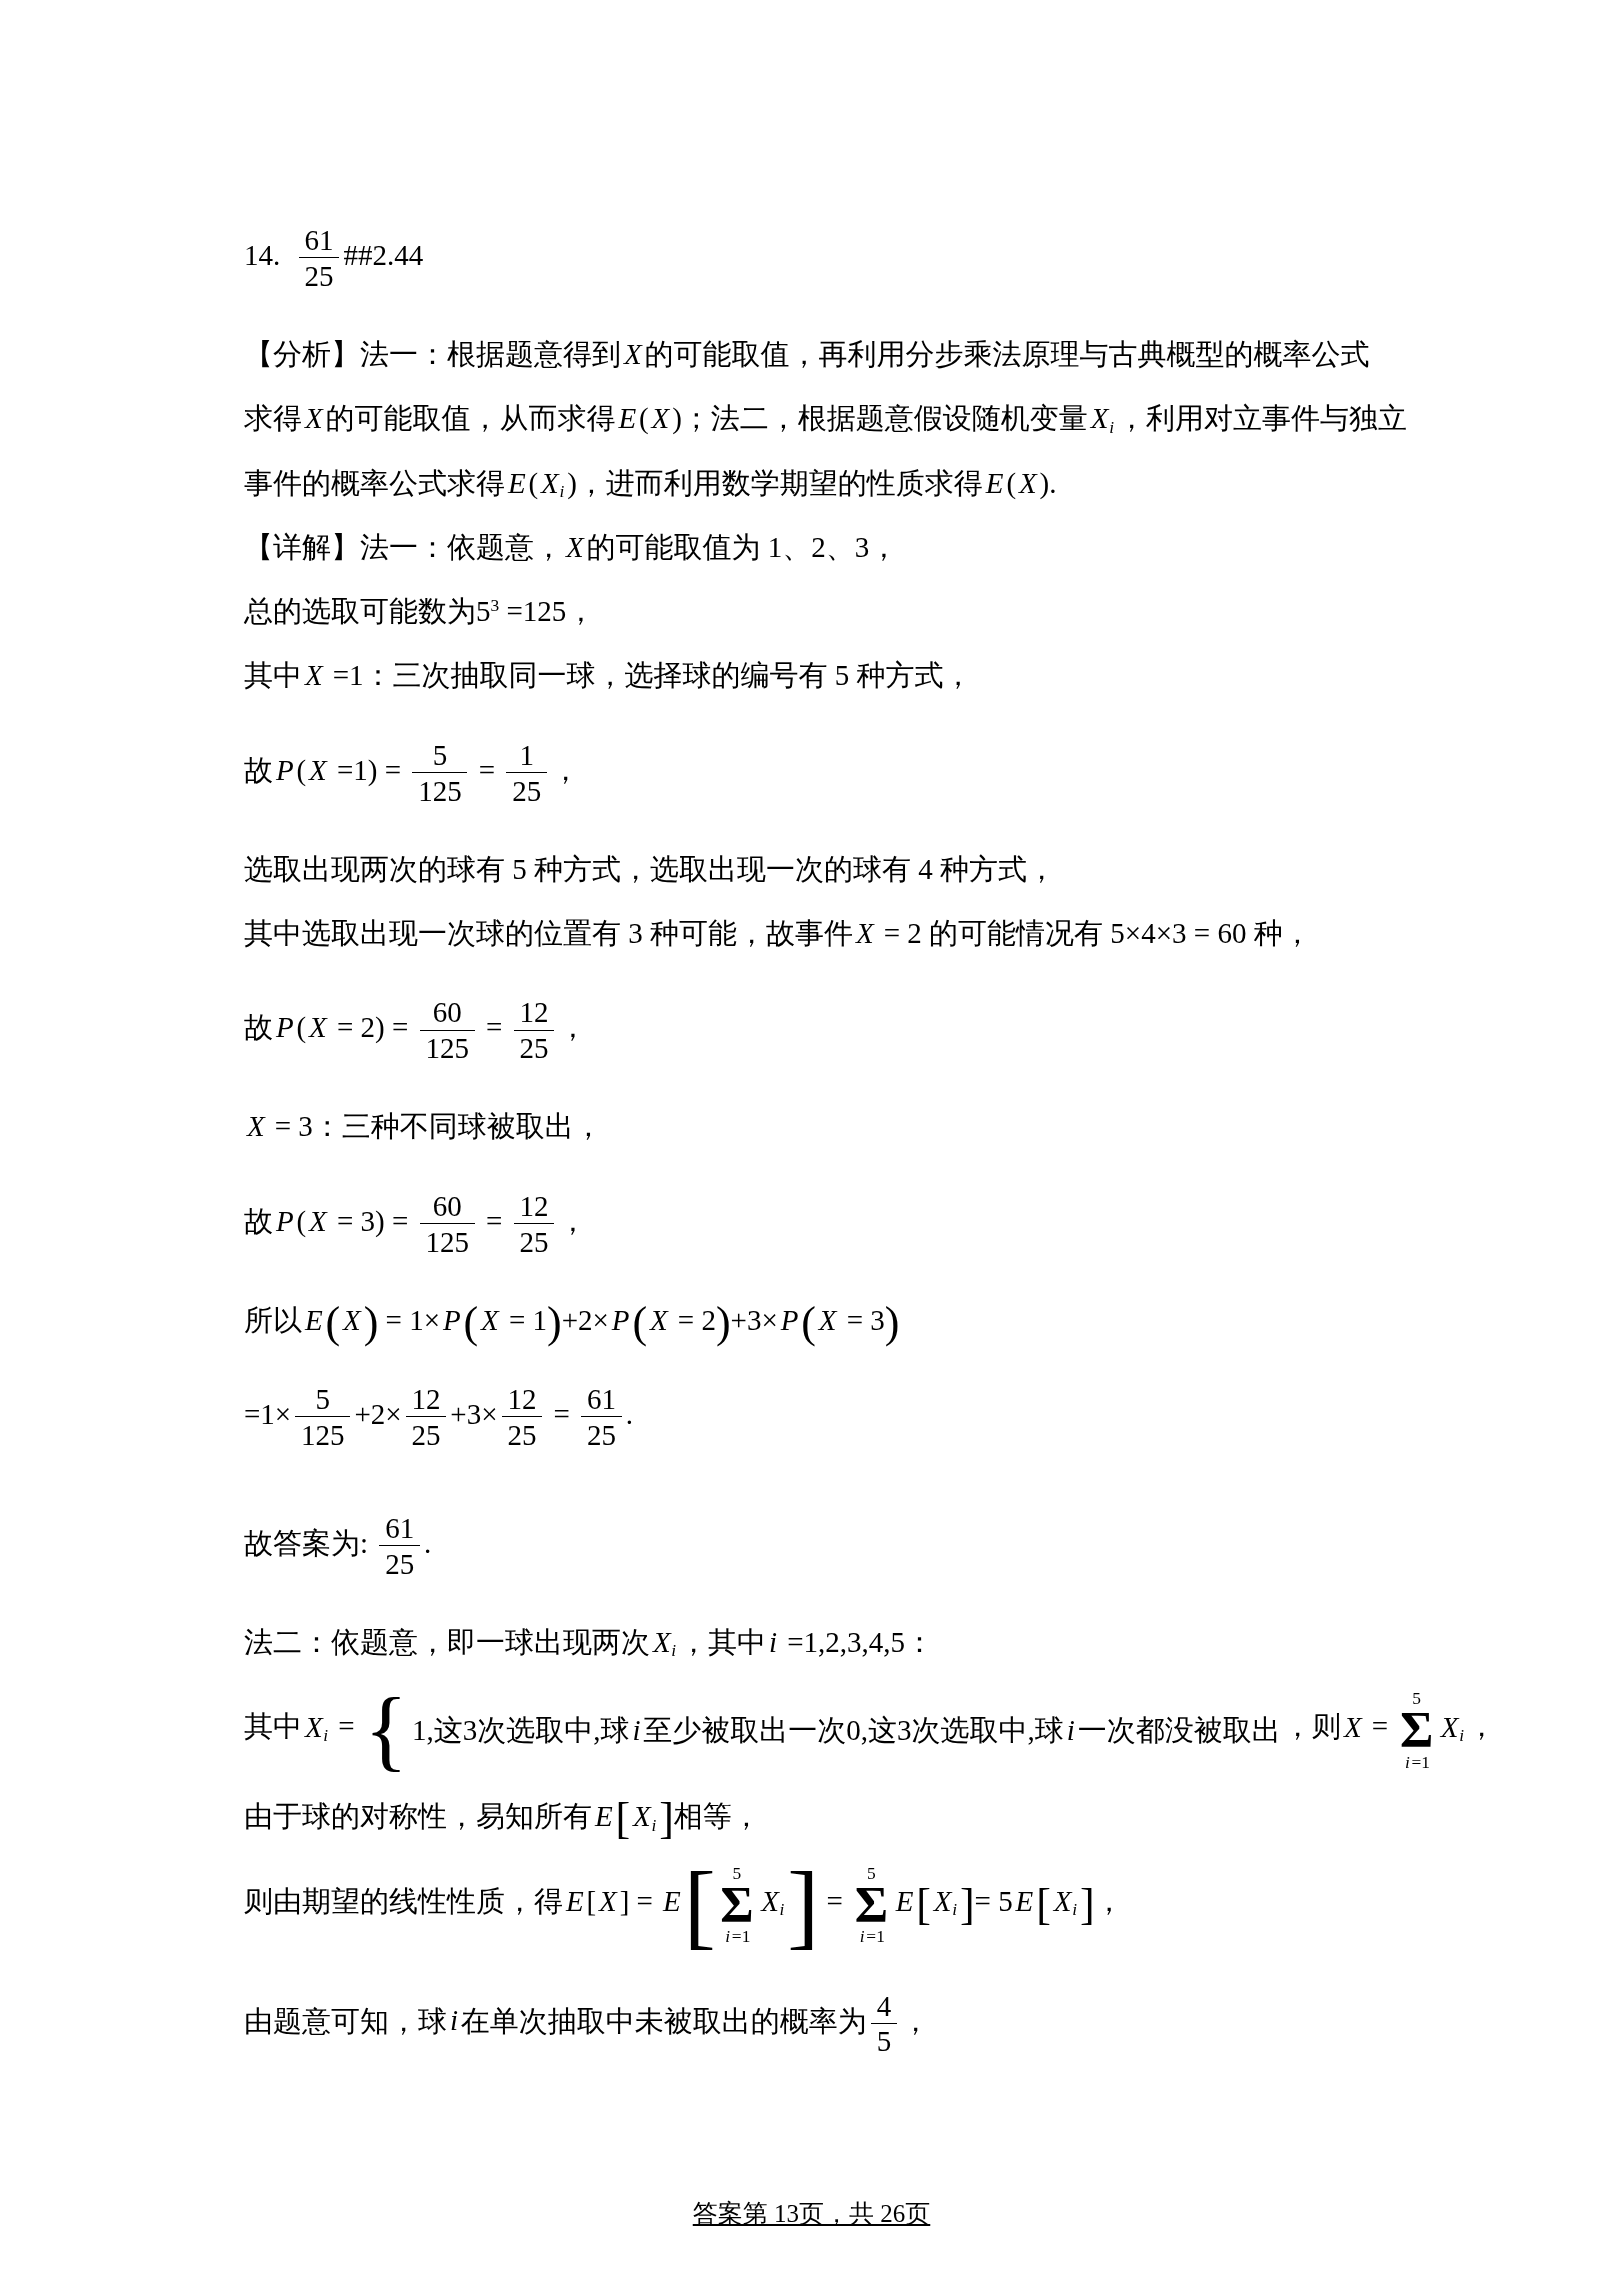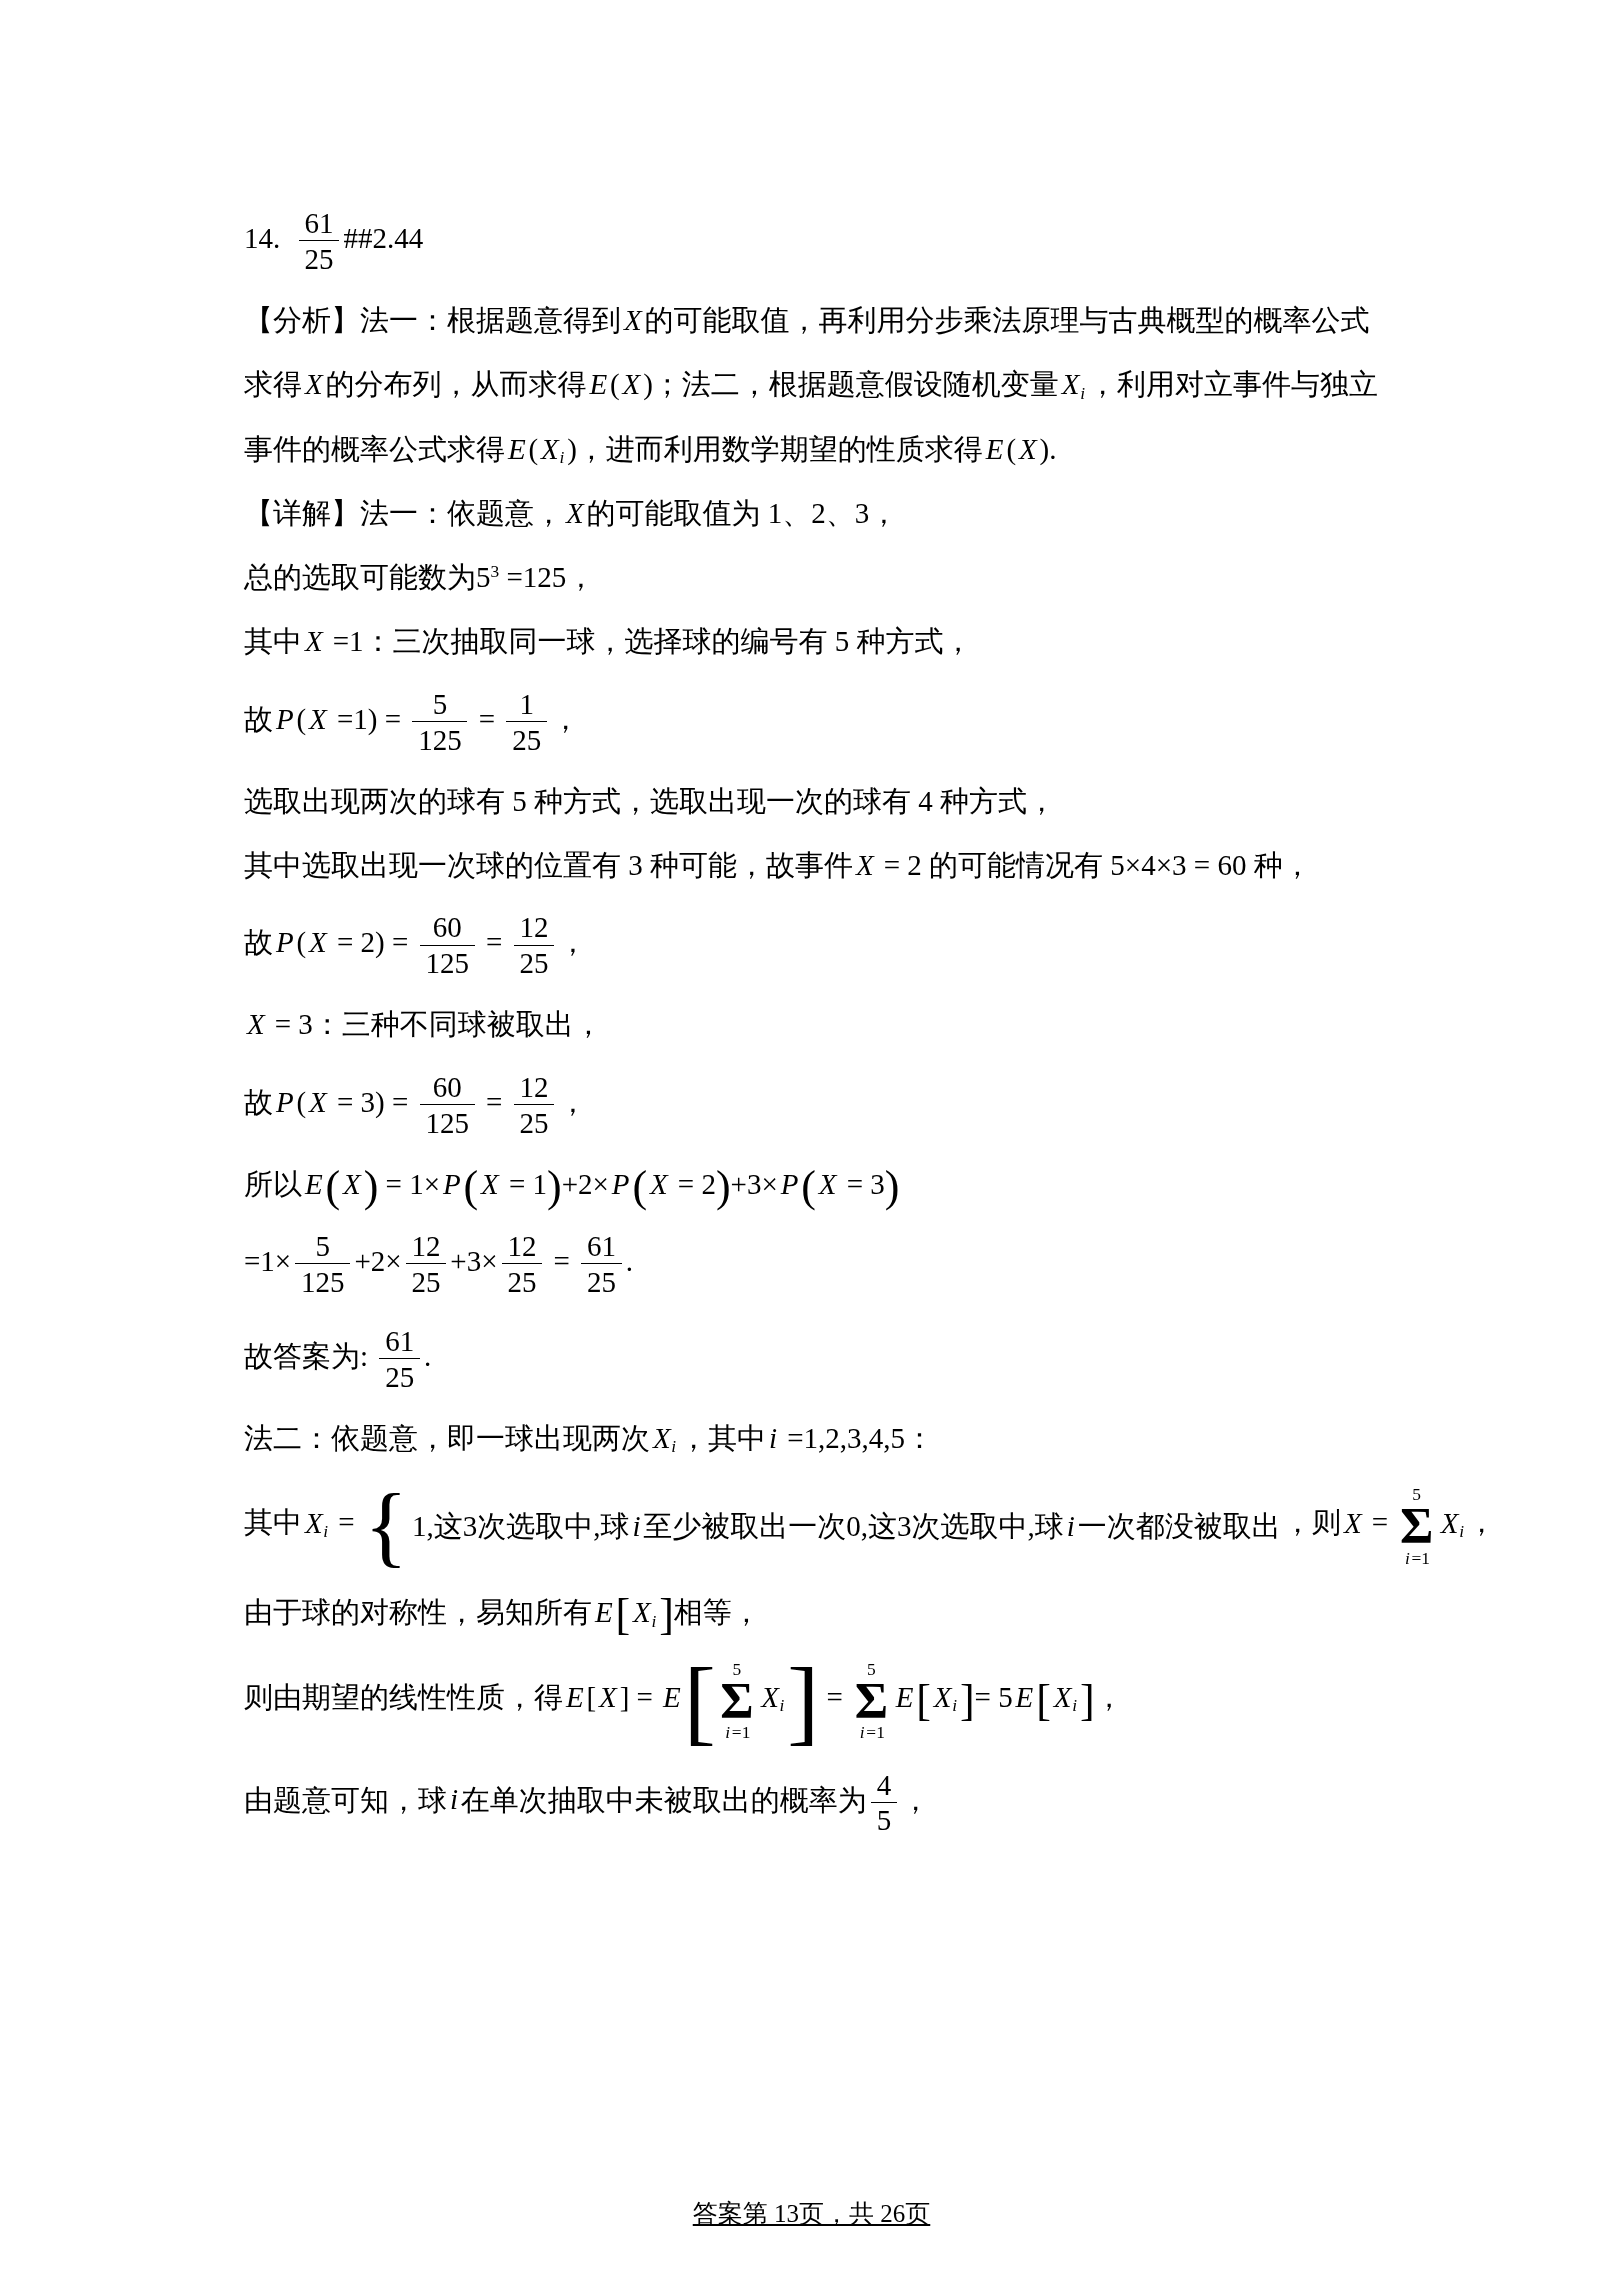--- a/index.html
+++ b/index.html
@@ -9,42 +9,42 @@
     background:#ffffff;color:#000;
     overflow:hidden;
     font-family:"Liberation Serif","DejaVu Serif",serif;
   }
   .content{position:absolute;left:244px;top:207px;right:215px;}
   .line{margin-bottom:26.6px;line-height:1.3;font-size:29px;white-space:nowrap;}
   .tx{white-space:pre;}
   .mi{font-style:italic;white-space:pre;margin:0 0.1em;}
   .sp{font-size:60%;vertical-align:0.6em;line-height:0;}
   .sb{font-size:60%;vertical-align:-0.25em;line-height:0;margin-left:0.04em;}
-  .frac{display:inline-block;vertical-align:middle;text-align:center;margin:0 0.14em;}
+  .frac{display:inline-block;vertical-align:middle;text-align:center;margin:17px 0.14em;}
   .frac .num{display:block;line-height:1.12;padding:0 0.2em 1px;border-bottom:1.5px solid #000;}
   .frac .den{display:block;line-height:1.12;padding:1.5px 0.2em 0;}
   .sum{display:inline-flex;flex-direction:column;align-items:center;vertical-align:middle;margin:0 0.16em;}
   .sum .lim{font-size:17.4px;line-height:1.15;font-style:normal;}
   .sum .sigma{font-size:51px;line-height:0.85;font-weight:700;}
   .cases{display:inline-flex;align-items:center;vertical-align:middle;margin:0 0.08em;}
   .cases .brace{font-size:91px;line-height:0;margin-right:4.1px;}
   .cases .casecol{display:inline-flex;flex-direction:row;row-gap:16.4px;}
   .cases .caserow{line-height:1.12;white-space:nowrap;}
   .bigbr{font-size:96px;line-height:0;vertical-align:middle;}
   .bp{font-size:44px;line-height:0;vertical-align:middle;}
   .footer{position:absolute;left:0;right:0;bottom:65px;text-align:center;font-size:25px;color:#000;text-decoration:underline;}
 </style>
 </head>
 <body>
 
 <div class="page">
   <div class="content">
       <div class="line"><span class="tx">14.  </span><span class="frac"><span class="num">61</span><span class="den">25</span></span><span class="tx">##2.44</span></div>
       <div class="line"><span class="tx">【分析】法一：根据题意得到</span><span class="mi">X</span><span class="tx">的可能取值，再利用分步乘法原理与古典概型的概率公式</span></div>
-      <div class="line"><span class="tx">求得</span><span class="mi">X</span><span class="tx">的分布列，从而求得</span><span class="mi">E</span><span class="tx">(</span><span class="mi">X</span><span class="tx">)；法二，根据题意假设随机变量</span><span class="mi">X<span class="sb">i</span></span><span class="tx">，利用对立事件与独立</span></div>
+      <div class="line"><span class="tx">求得</span><span class="mi">X</span><span class="tx">的可能取值，从而求得</span><span class="mi">E</span><span class="tx">(</span><span class="mi">X</span><span class="tx">)；法二，根据题意假设随机变量</span><span class="mi">X<span class="sb">i</span></span><span class="tx">，利用对立事件与独立</span></div>
       <div class="line"><span class="tx">事件的概率公式求得</span><span class="mi">E</span><span class="tx">(</span><span class="mi">X<span class="sb">i</span></span><span class="tx">)，进而利用数学期望的性质求得</span><span class="mi">E</span><span class="tx">(</span><span class="mi">X</span><span class="tx">).</span></div>
       <div class="line"><span class="tx">【详解】法一：依题意，</span><span class="mi">X</span><span class="tx">的可能取值为 1、2、3，</span></div>
       <div class="line"><span class="tx">总的选取可能数为</span><span class="tx">5<span class="sp">3</span></span><span class="tx"> =125，</span></div>
       <div class="line"><span class="tx">其中</span><span class="mi">X</span><span class="tx"> =1：三次抽取同一球，选择球的编号有 5 种方式，</span></div>
       <div class="line"><span class="tx">故</span><span class="mi">P</span><span class="tx">(</span><span class="mi">X</span><span class="tx"> =1) = </span><span class="frac"><span class="num">5</span><span class="den">125</span></span><span class="tx"> = </span><span class="frac"><span class="num">1</span><span class="den">25</span></span><span class="tx">，</span></div>
       <div class="line"><span class="tx">选取出现两次的球有 5 种方式，选取出现一次的球有 4 种方式，</span></div>
       <div class="line"><span class="tx">其中选取出现一次球的位置有 3 种可能，故事件</span><span class="mi">X</span><span class="tx"> = 2 的可能情况有 5×4×3 = 60 种，</span></div>
       <div class="line"><span class="tx">故</span><span class="mi">P</span><span class="tx">(</span><span class="mi">X</span><span class="tx"> = 2) = </span><span class="frac"><span class="num">60</span><span class="den">125</span></span><span class="tx"> = </span><span class="frac"><span class="num">12</span><span class="den">25</span></span><span class="tx">，</span></div>
       <div class="line"><span class="mi">X</span><span class="tx"> = 3：三种不同球被取出，</span></div>
       <div class="line"><span class="tx">故</span><span class="mi">P</span><span class="tx">(</span><span class="mi">X</span><span class="tx"> = 3) = </span><span class="frac"><span class="num">60</span><span class="den">125</span></span><span class="tx"> = </span><span class="frac"><span class="num">12</span><span class="den">25</span></span><span class="tx">，</span></div>

